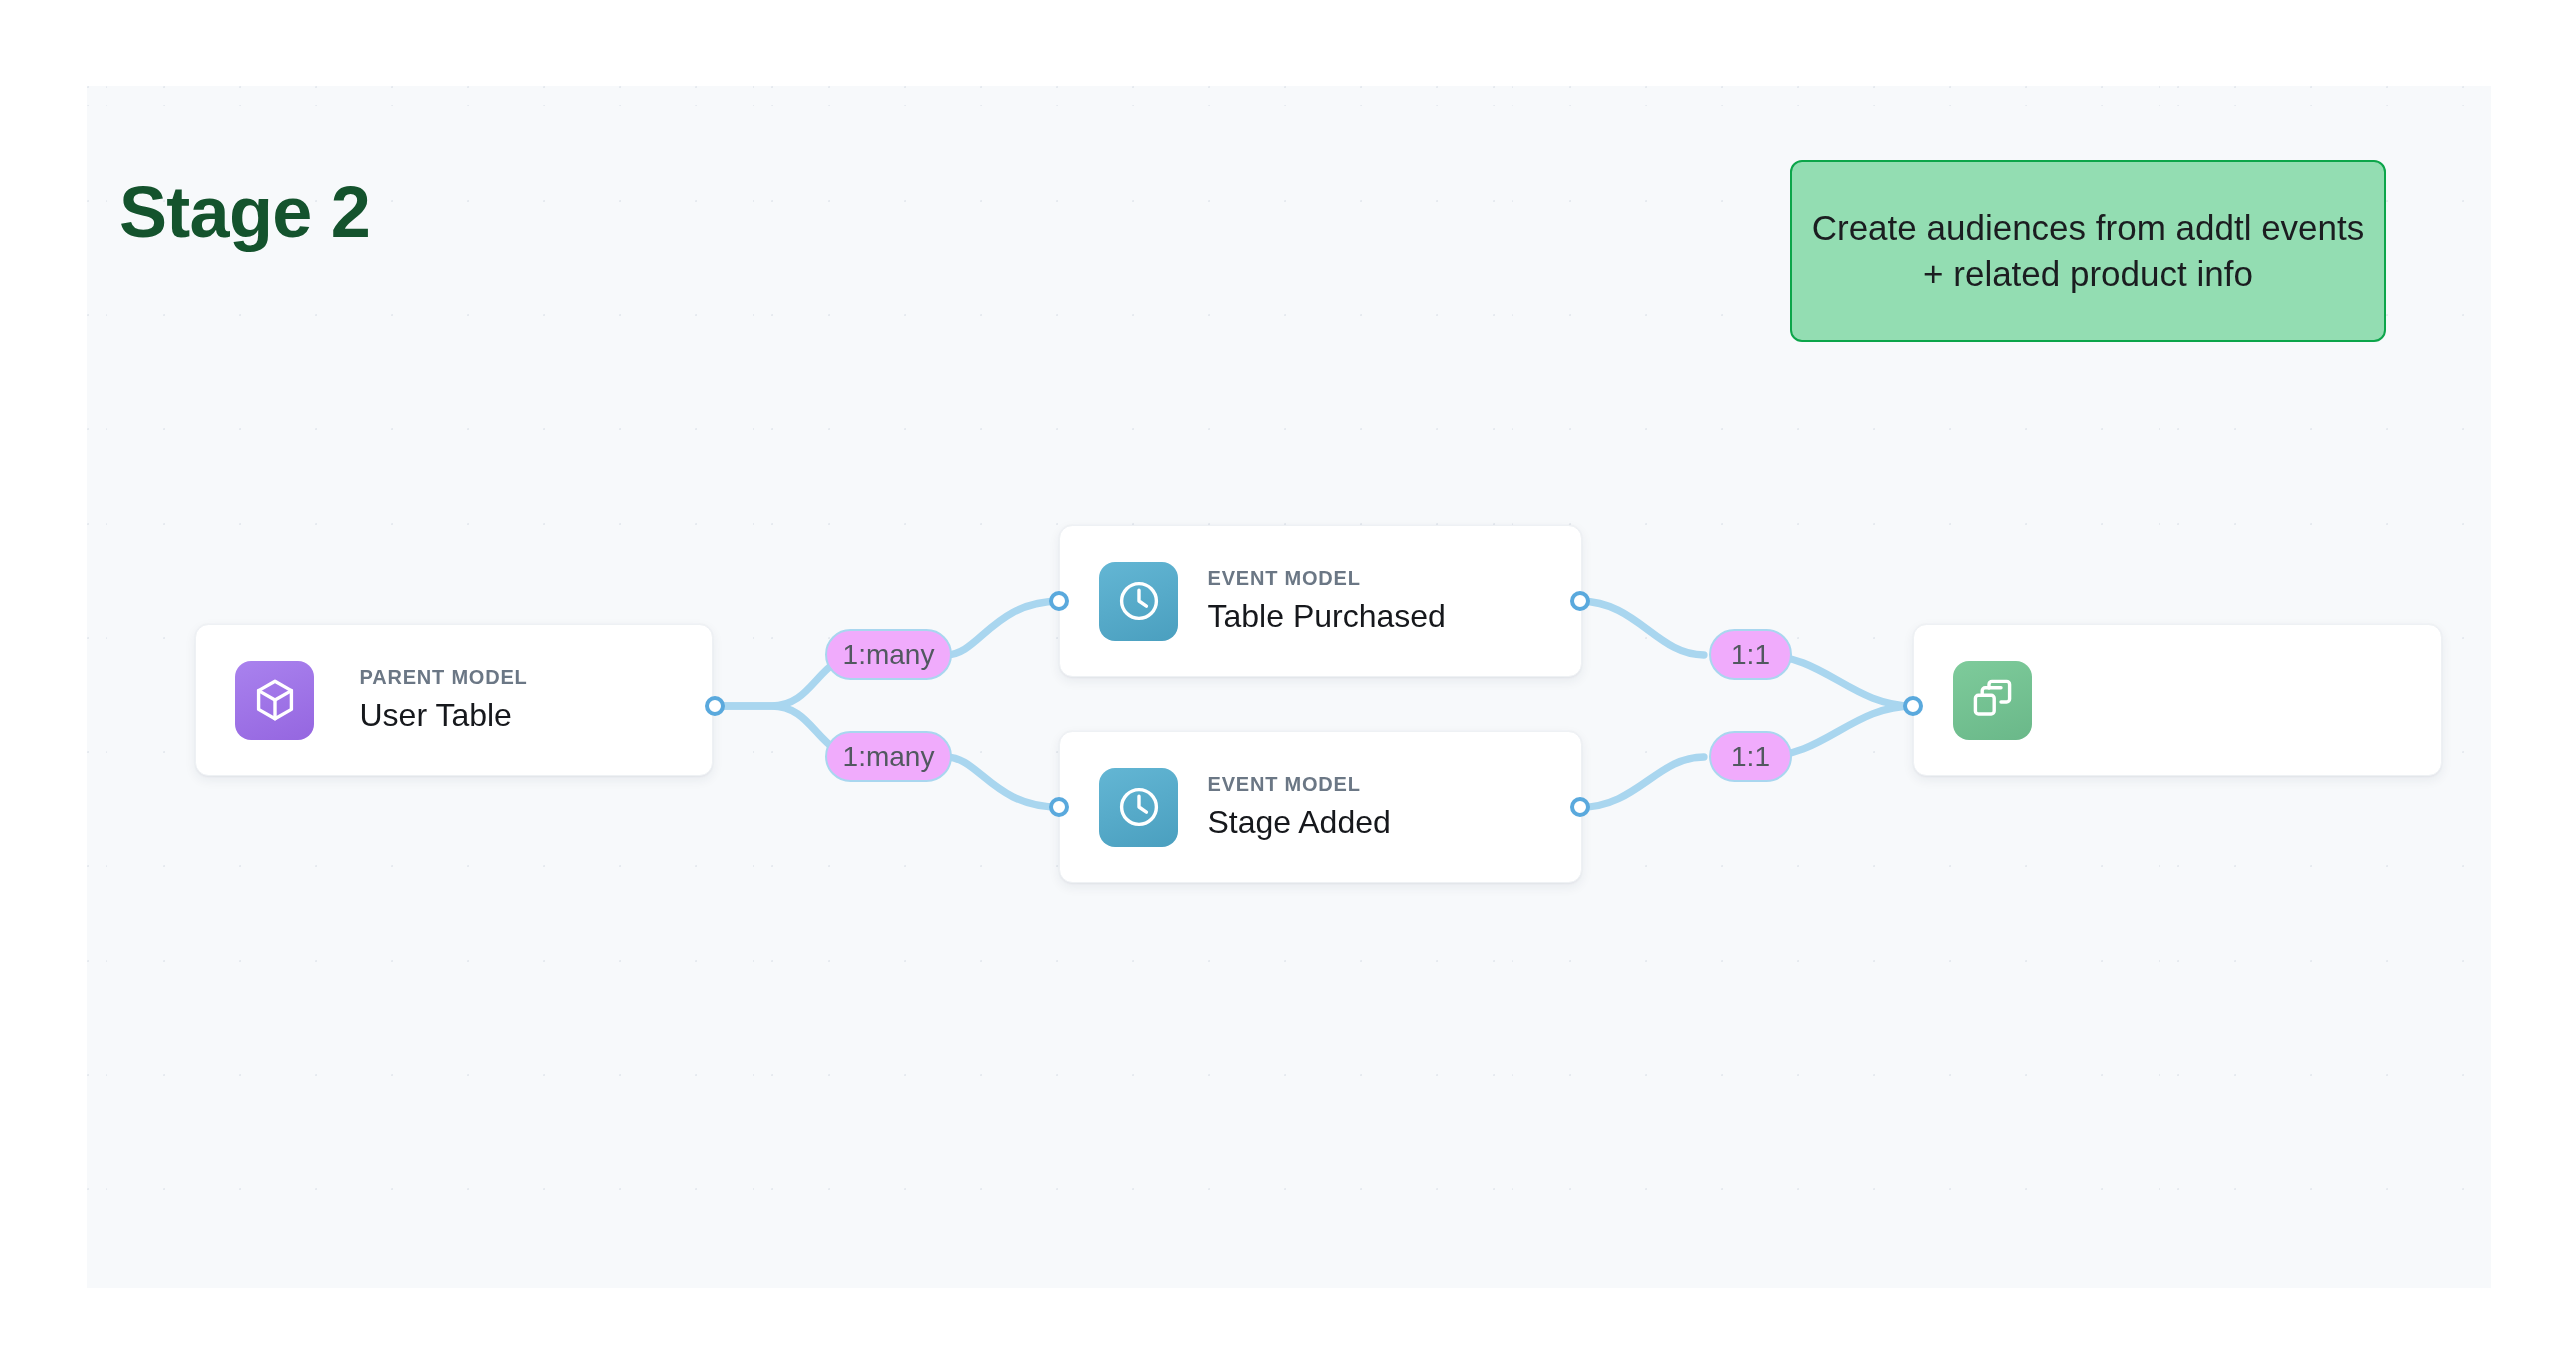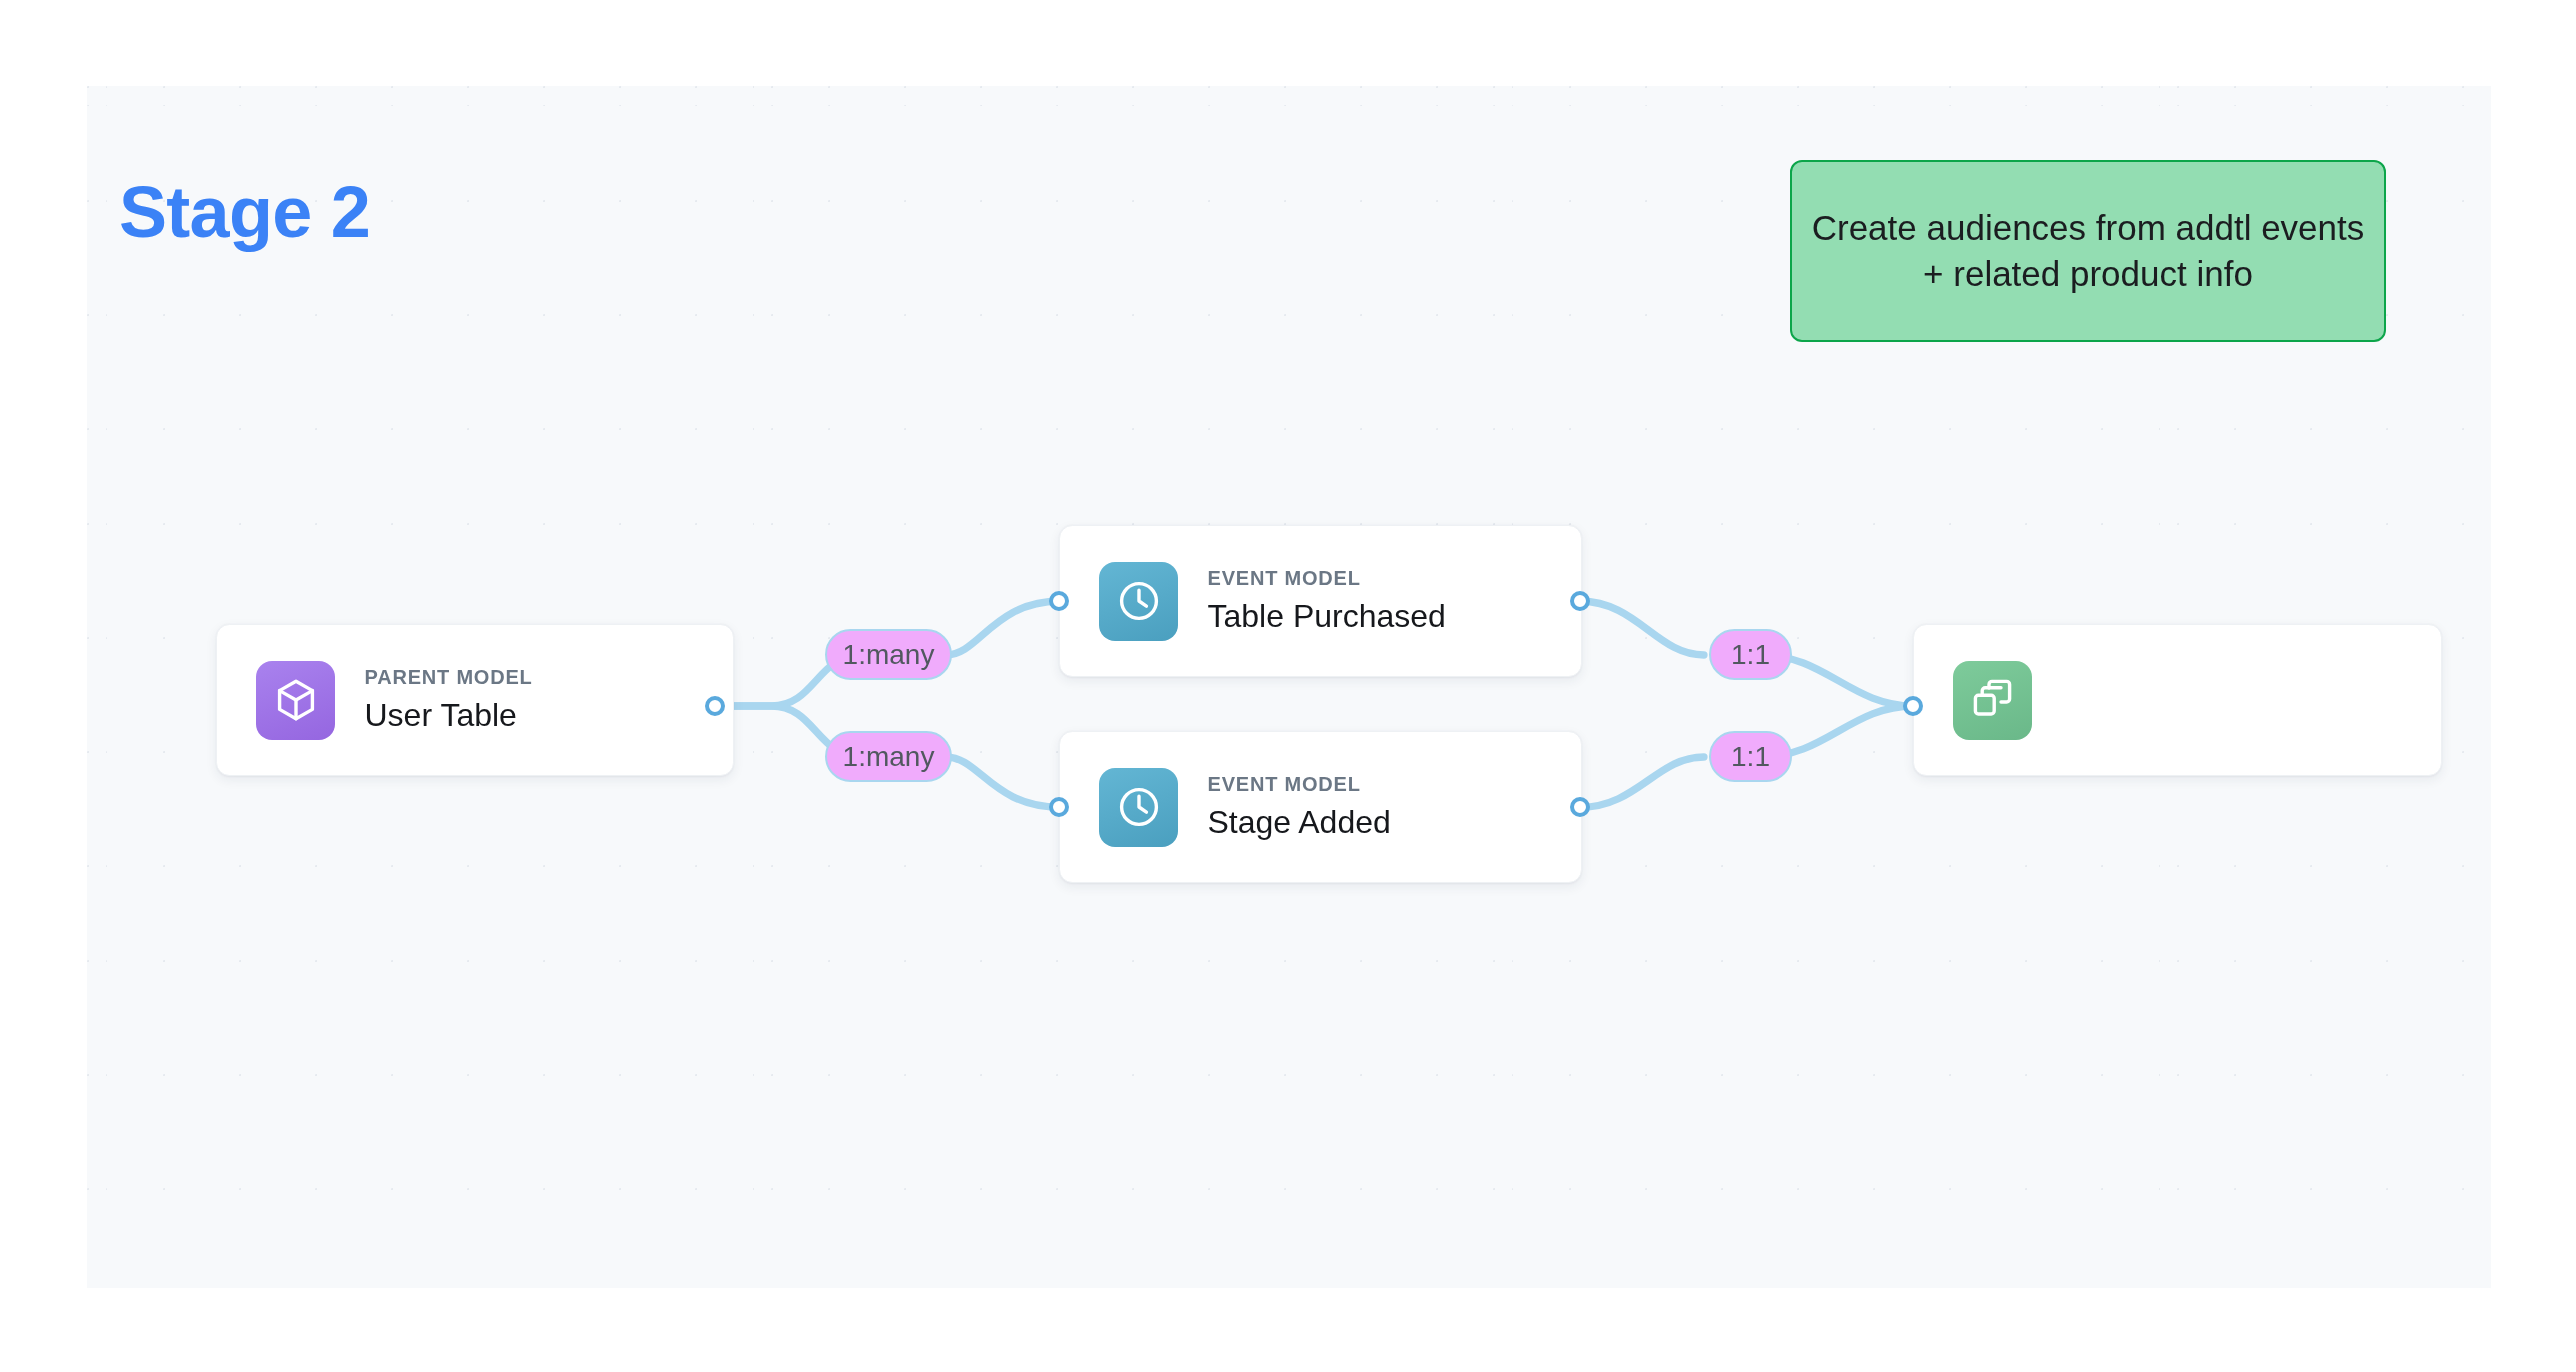--- a/index.html
+++ b/index.html
@@ -42,21 +42,21 @@
     pointer-events: none;
   }
 
   
   #stage-title {
     position: absolute;
     left: 119px;
     top: 176px;
     font-size: 72px;
     font-weight: bold;
-    color: #3b82f6;
+    color: #14532d;
     letter-spacing: -0.7px;
     line-height: 1;
     white-space: nowrap;
   }
 
   
   #callout {
     position: absolute;
     left: 1790px;
     top: 160px;
@@ -178,21 +178,21 @@
     <path d="M 1410 1128 C 1460 1128 1480 1203 1580 1203"></path>
 
     <path d="M 2356 896 C 2440 896 2470 976 2540 976"></path>
     <path d="M 2626 976 C 2720 976 2760 1052 2852 1052"></path>
 
     <path d="M 2356 1203 C 2440 1203 2470 1128 2540 1128"></path>
     <path d="M 2626 1128 C 2720 1128 2760 1052 2852 1052"></path>
   </g>
 </svg>
 
-<div class="node" style="left:216px; top:624px; width:518px; height:152px;">
+<div class="node" style="left:195px; top:624px; width:518px; height:152px;gap:16px;">
   <div class="node-icon icon-parent">
     <svg width="48" height="48" viewBox="0 0 24 24" fill="none" stroke="#ffffff" stroke-width="1.7" stroke-linejoin="round" stroke-linecap="round">
       <path d="M12 2.6 20.2 7.3v9.4L12 21.4 3.8 16.7V7.3z"></path>
       <path d="M3.8 7.3 12 12l8.2-4.7"></path>
       <path d="M12 12v9.4"></path>
     </svg>
   </div>
   <div class="node-text">
     <div class="node-kicker">PARENT MODEL</div>
     <div class="node-title">User Table</div>

